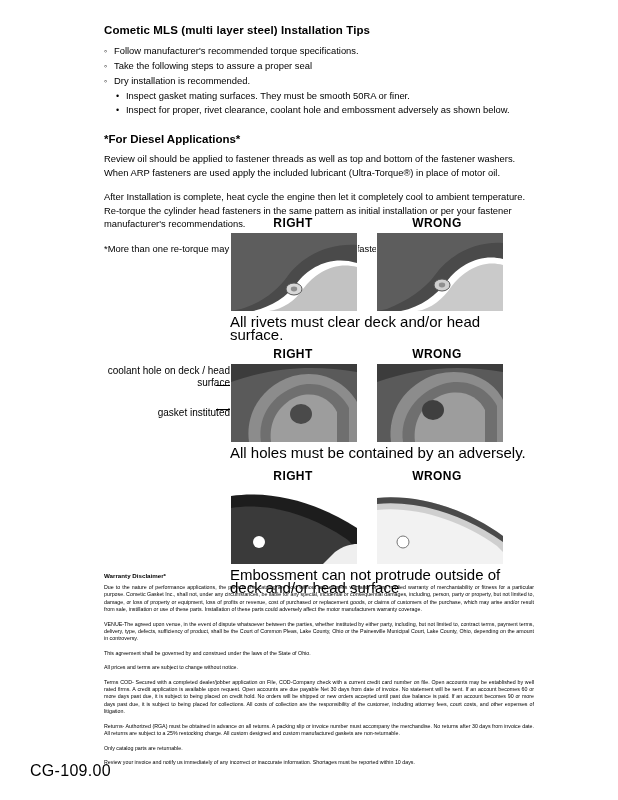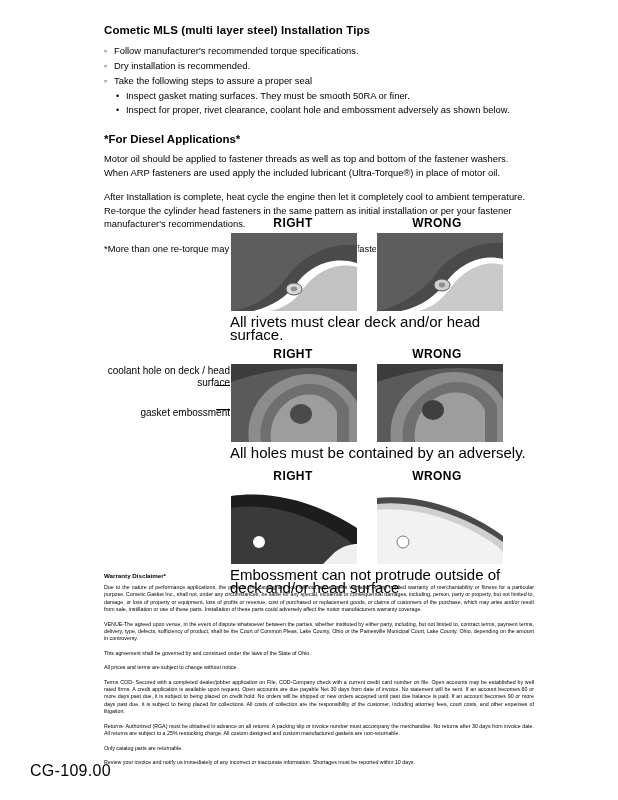--- a/index.html
+++ b/index.html
@@ -182,30 +182,30 @@
 </head>
 <body>
 
 <div class="page">
 
   <div class="content">
     <h1 class="title">Cometic MLS (multi layer steel) Installation Tips</h1>
 
     <ul class="bullets">
       <li>Follow manufacturer's recommended torque specifications.</li>
+      <li>Take the following steps to assure a proper seal</li>
       <li>Dry installation is recommended.</li>
-      <li>Take the following steps to assure a proper seal</li>
     </ul>
     <ul class="sub">
       <li>Inspect gasket mating surfaces.  They must be smooth 50RA or finer.</li>
       <li>Inspect for proper, rivet clearance, coolant hole and embossment adversely as shown below.</li>
     </ul>
 
     <h2 class="subtitle">*For Diesel Applications*</h2>
-    <p class="para">Motor oil should be applied to fastener threads as well as top and bottom of the fastener washers. When ARP fasteners are used apply the included lubricant (Ultra-Torque®) in place of motor oil.</p>
+    <p class="para">Review oil should be applied to fastener threads as well as top and bottom of the fastener washers. When ARP fasteners are used apply the included lubricant (Ultra-Torque®) in place of motor oil.</p>
     <p class="para">After Installation is complete, heat cycle the engine then let it completely cool to ambient temperature. Re-torque the cylinder head fasteners in the same pattern as initial installation or per your fastener manufacturer's recommendations.</p>
     <p class="note">*More than one re-torque may be required to achieve proper fastener stretch*</p>
   </div>
 
   <div class="figures">
 
     <div class="fig-row">
       <div class="fig-labels">
         <div class="fig-label">RIGHT</div>
         <div class="fig-label">WRONG</div>
@@ -231,21 +231,21 @@
             <ellipse cx="65" cy="52" rx="3.2" ry="2.4" fill="#8e8e8e"></ellipse>
           </svg>
         </div>
       </div>
       <div class="caption">All rivets must clear deck and/or head surface.</div>
     </div>
 
     <div class="fig-row" style="margin-top:6px;">
       <div class="callouts">
         <div>coolant hole on deck / head surface</div>
-        <div class="callout-2">gasket embossment</div>
+        <div class="callout-2">gasket instituted</div>
       </div>
       <div class="leader" style="left:112px; top:38px; width:58px;"></div>
       <div class="leader" style="left:112px; top:62px; width:58px;"></div>
 
       <div class="fig-labels">
         <div class="fig-label">RIGHT</div>
         <div class="fig-label">WRONG</div>
       </div>
       <div class="fig-imgs">
         <div class="fig-box">

